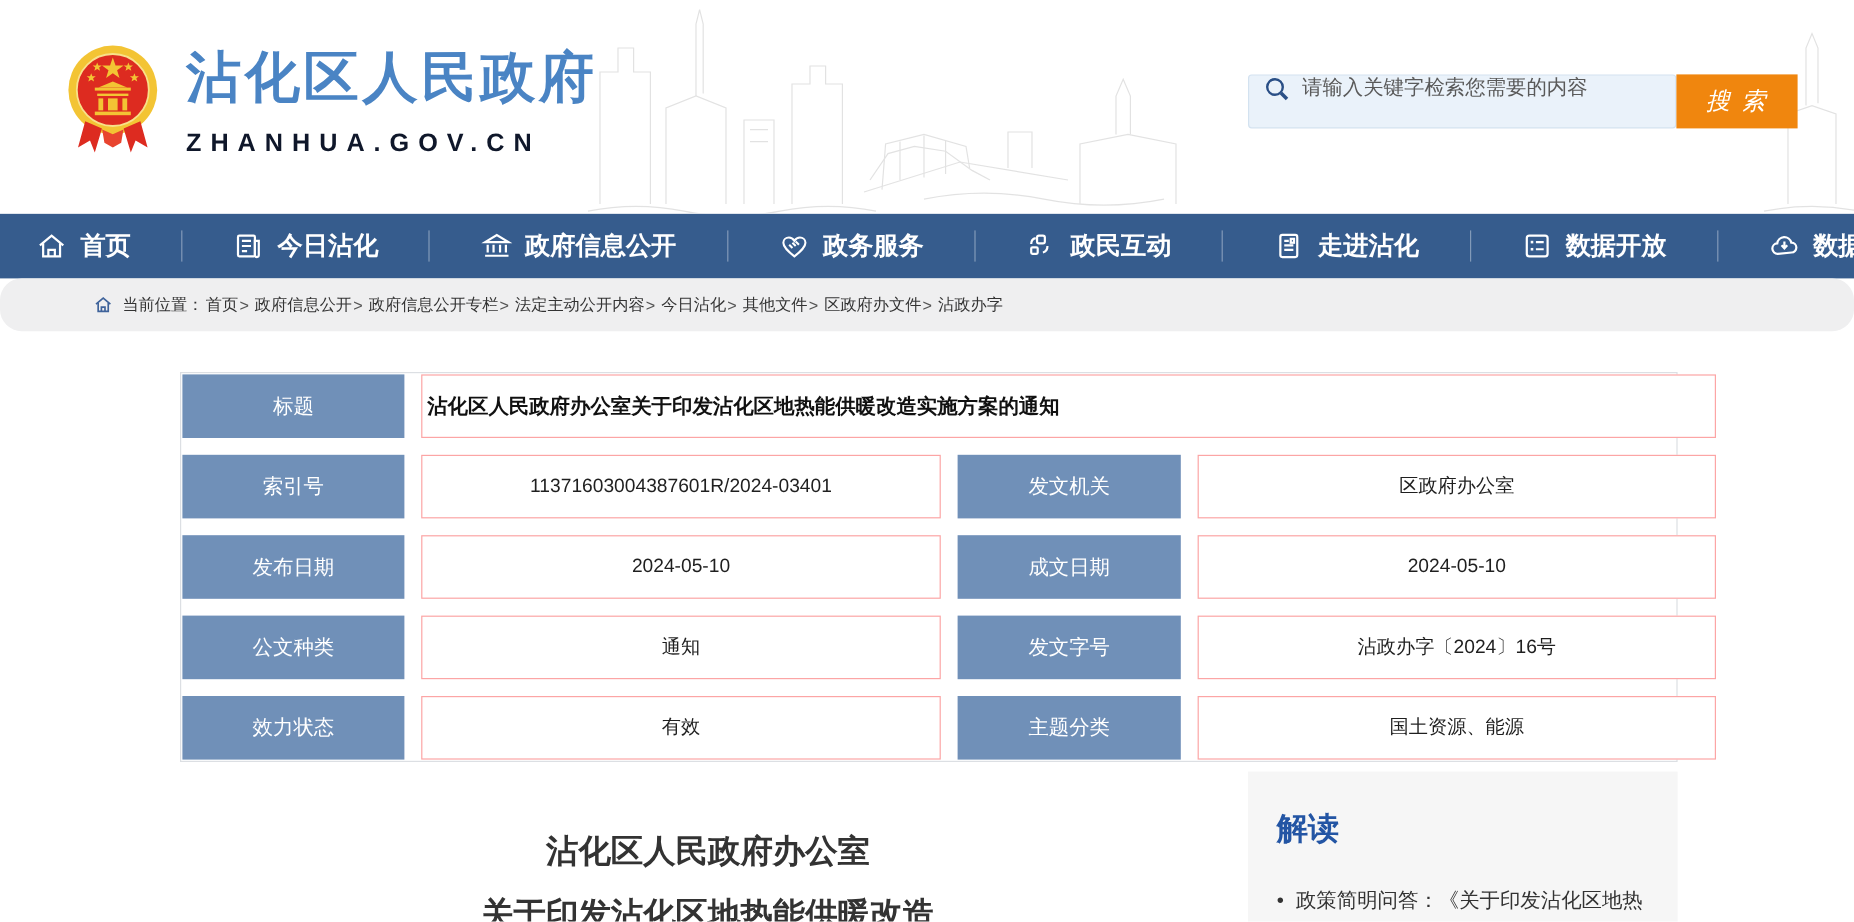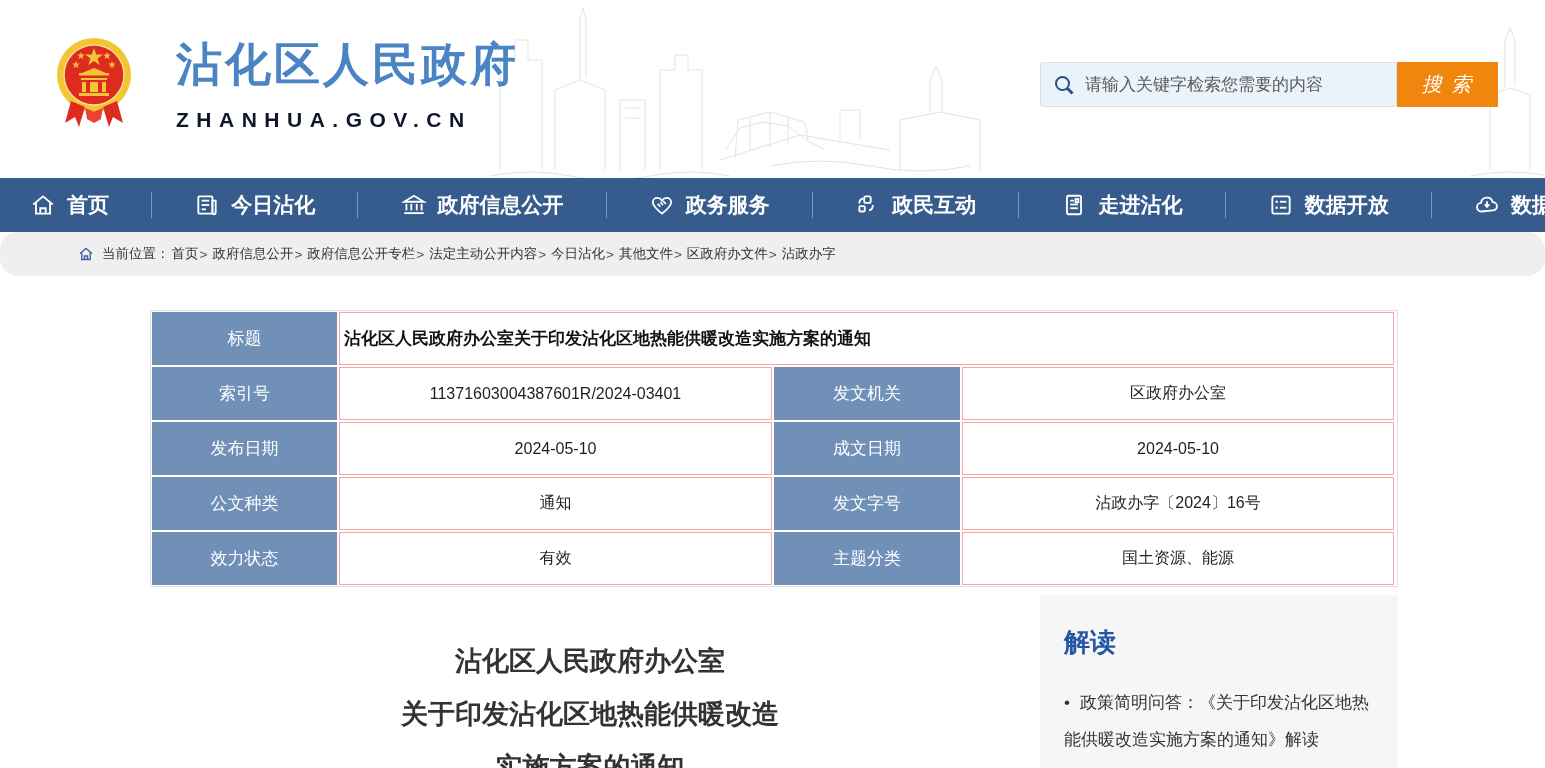--- a/index.html
+++ b/index.html
@@ -5,30 +5,30 @@
   * { margin:0; padding:0; box-sizing:border-box; }
   html,body { width:1545px; height:768px; overflow:hidden; background:#fff;
               font-family:"Liberation Sans","DejaVu Sans",sans-serif; }
   .page { position:relative; width:1545px; height:768px; overflow:hidden; }
 
   
   .site-header { position:relative; height:178px; background:#fff; overflow:hidden; }
   .sketch { position:absolute; top:0; left:470px; opacity:.5; pointer-events:none; }
   .logo-group { position:absolute; left:55px; top:34px; display:flex; align-items:center; cursor:pointer; }
   .emblem { width:78px; height:96px; }
-  .titles { margin-left:43px; }
+  .titles { margin-left:22px; }
   .site-name { font-size:46px; font-weight:bold; color:#4a84c4; letter-spacing:3px; }
   .site-domain { margin-top:12px; font-size:21px; color:#0f172a; letter-spacing:7.5px; font-weight:bold; }
 
   .portal-btn { position:absolute; left:903px; top:62px; width:125px; height:45px;
                 background:#33608f; color:#fff; font-size:18px; border:none;
                 display:flex; align-items:center; justify-content:center; cursor:pointer; }
   .search-box { position:absolute; left:1040px; top:62px; width:357px; height:45px;
                 background:#eaf2fa; border:1px solid #d3e2f0; border-radius:3px;
-                display:flex; align-items:center; padding:0 12px; }
+                display:flex; align-items:flex-start; padding:0 12px; }
   .search-box svg { flex:0 0 auto; margin-right:10px; }
   .search-input { flex:1; border:none; outline:none; background:transparent;
                   font-size:17px; color:#333; font-family:inherit; }
   .search-input::placeholder { color:#5a5a5a; }
   .search-btn { position:absolute; left:1397px; top:62px; width:101px; height:45px;
                 background:#f0860e; color:#fff; font-size:20px; border:none;
                 letter-spacing:2px; cursor:pointer;font-style:italic; }
 
   
   .main-nav { height:54px; background:#365c8d; overflow:hidden; }
@@ -44,21 +44,21 @@
                     padding-left:78px; font-size:13.5px; color:#333;border-radius:18px; }
   .breadcrumb-bar svg { margin-right:8px; }
   .crumb { color:#333; cursor:pointer; text-decoration:none; }
   .crumb-sep { margin:0 5px 0 1px; color:#555; }
   .crumb-prefix { margin-right:2px; }
 
   
   .content { width:1248px; margin:34px 0 0 150px; }
 
   .doc-table { display:grid; grid-template-columns:185px 433px 186px 432px;
-               grid-auto-rows:53px; gap:2px; background:#fff; border:1px solid #dcdfe3;
+               grid-auto-rows:53px; gap:14px; background:#fff; border:1px solid #dcdfe3;
                padding:1px; }
   .cell-label { background:#7090b8; color:#fff; font-size:17px;
                 display:flex; align-items:center; justify-content:center; }
   .cell-value { background:#fff; border:1px solid #fca5a5; color:#1f1f1f; font-size:16px;
                 display:flex; align-items:center; justify-content:center; }
   .cell-title-value { grid-column:2 / span 3; justify-content:flex-start; padding-left:4px;
                       font-weight:bold; font-size:17px; color:#111; }
 
   .bottom-area { display:flex; margin-top:8px; }
   .article-col { width:880px; padding-top:40px; text-align:center; }

